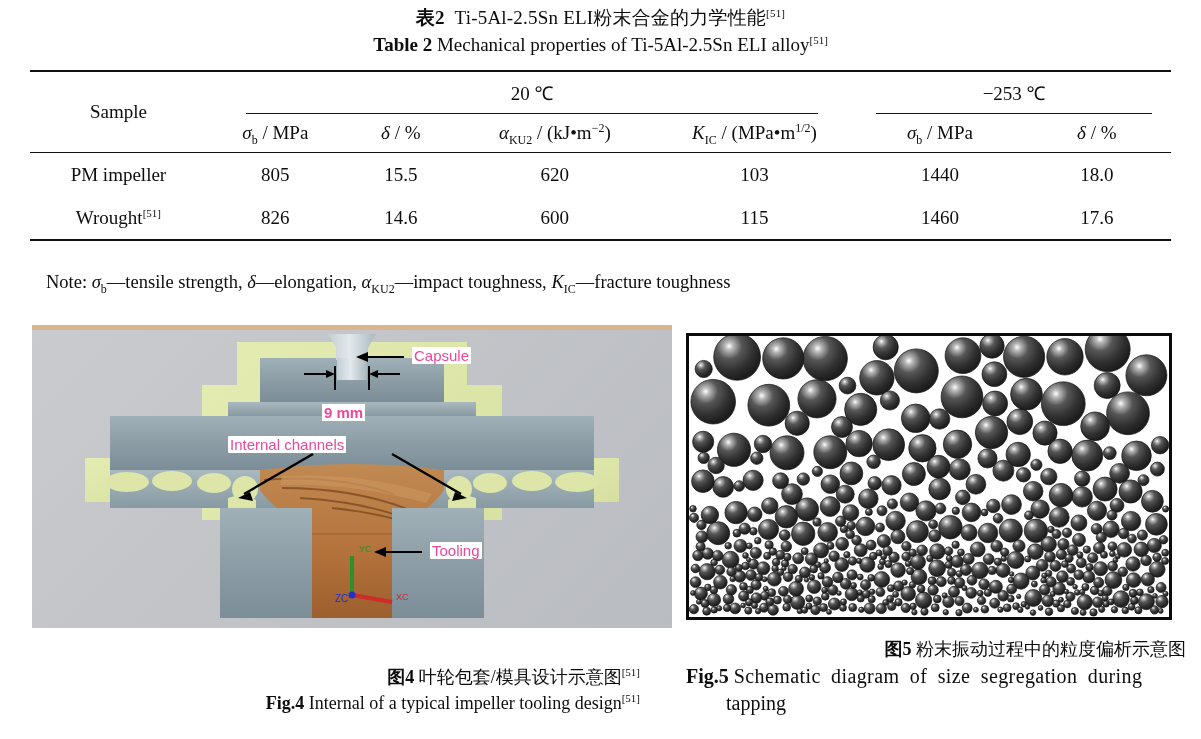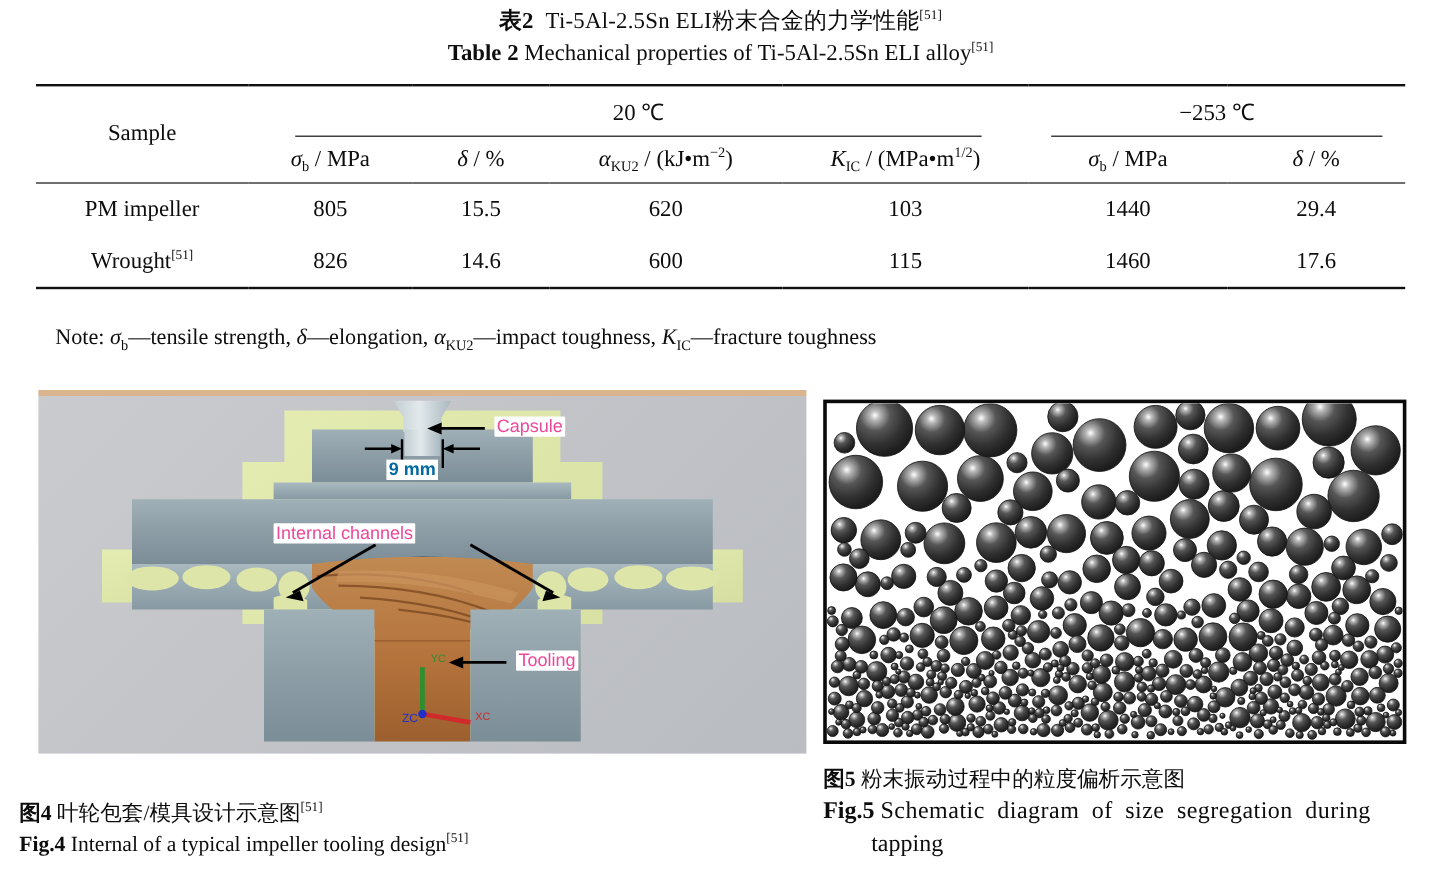--- a/index.html
+++ b/index.html
@@ -53,35 +53,35 @@
     background:linear-gradient(135deg,#c9cbce 0%,#c2c4c8 45%,#b9bcc1 100%);
     overflow:hidden;}
   .cadlabel{
     position:absolute;font-family:"Liberation Sans",sans-serif;
     font-size:15px;color:#ec4899;background:#fff;
     padding:0 2px;white-space:nowrap;
     border-radius:1px;
   }
   .dimlabel{
     position:absolute;font-family:"Liberation Sans",sans-serif;
-    font-size:15px;font-weight:bold;color:#0369a1;background:#fff;
-    padding:0 2px;white-space:nowrap;
+    font-size:15px;font-weight:bold;color:#ec4899;background:#fff;
+    padding:0 2px;white-space:nowrap;margin-top:21px;
   }
 
   
   .fig5{position:absolute;left:686px;top:333px;width:486px;height:287px;
     border:3px solid #0a0a0a;background:#fff;box-sizing:border-box;overflow:hidden;}
 
   
-  .cap4{position:absolute;left:0;top:664px;width:640px;text-align:left;margin-left:16px;}
+  .cap4{position:absolute;left:0;top:664px;width:640px;text-align:right;}
   .cap4 .cn{font-size:18px;line-height:26px;}
   .cap4 .en{font-size:18px;line-height:26px;}
   .cap4 .lbl{font-weight:bold;}
   .cap5{position:absolute;left:686px;top:636px;width:500px;}
-  .cap5 .cn{font-size:18px;line-height:27px;text-align:left;}
+  .cap5 .cn{font-size:18px;line-height:27px;text-align:right;}
   .cap5 .en{font-size:20px;line-height:27px;text-align:justify;text-align-last:left;}
   .cap5 .lbl{font-weight:bold;}
   .cap5 .en .spaced{letter-spacing:.4px;word-spacing:5px;}
   .cap5 .indent{padding-left:40px;}
 </style>
 </head>
 <body>
 
 <div class="page">
 
@@ -140,21 +140,21 @@
 
         <tr class="data">
           <td class="rule-mid">
             <span>PM impeller</span><sup class="ref"></sup>
           </td>
           <td class="rule-mid">805</td>
           <td class="rule-mid">15.5</td>
           <td class="rule-mid">620</td>
           <td class="rule-mid">103</td>
           <td class="rule-mid">1440</td>
-          <td class="rule-mid">29.4</td>
+          <td class="rule-mid">18.0</td>
         </tr>
 
         <tr class="data">
           <td>
             <span>Wrought</span><sup class="ref">[51]</sup>
           </td>
           <td>826</td>
           <td>14.6</td>
           <td>600</td>
           <td>115</td>

